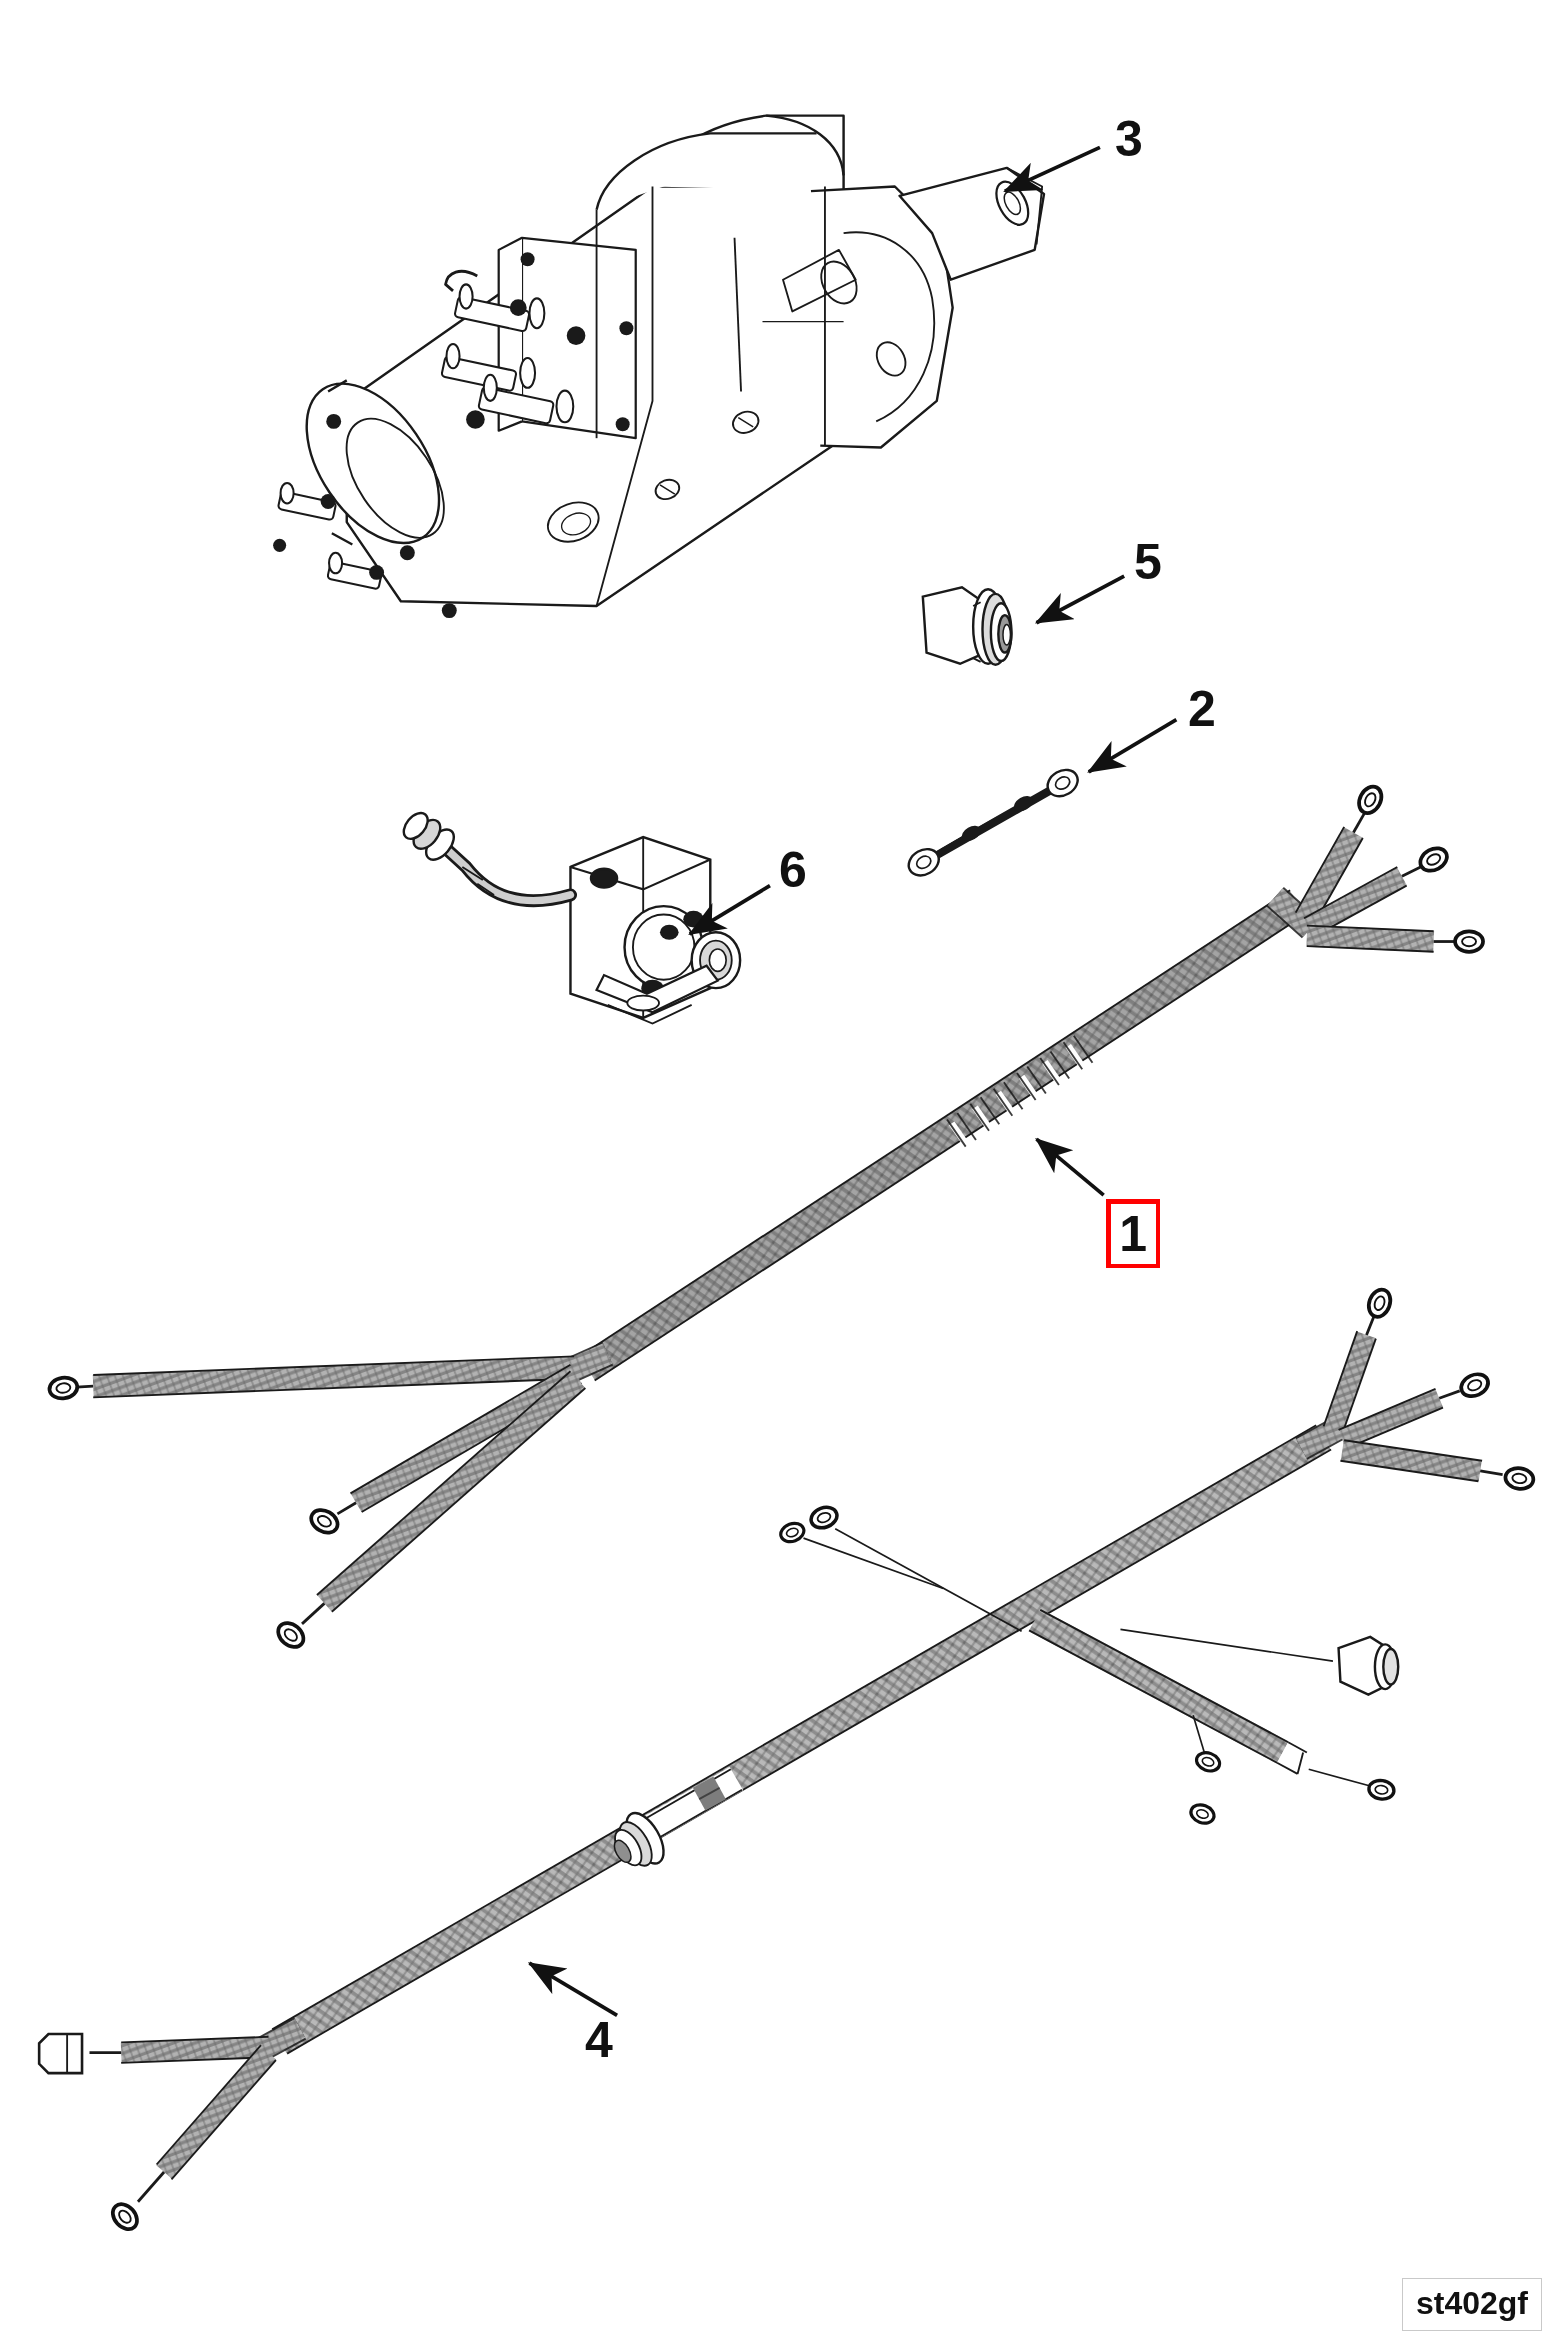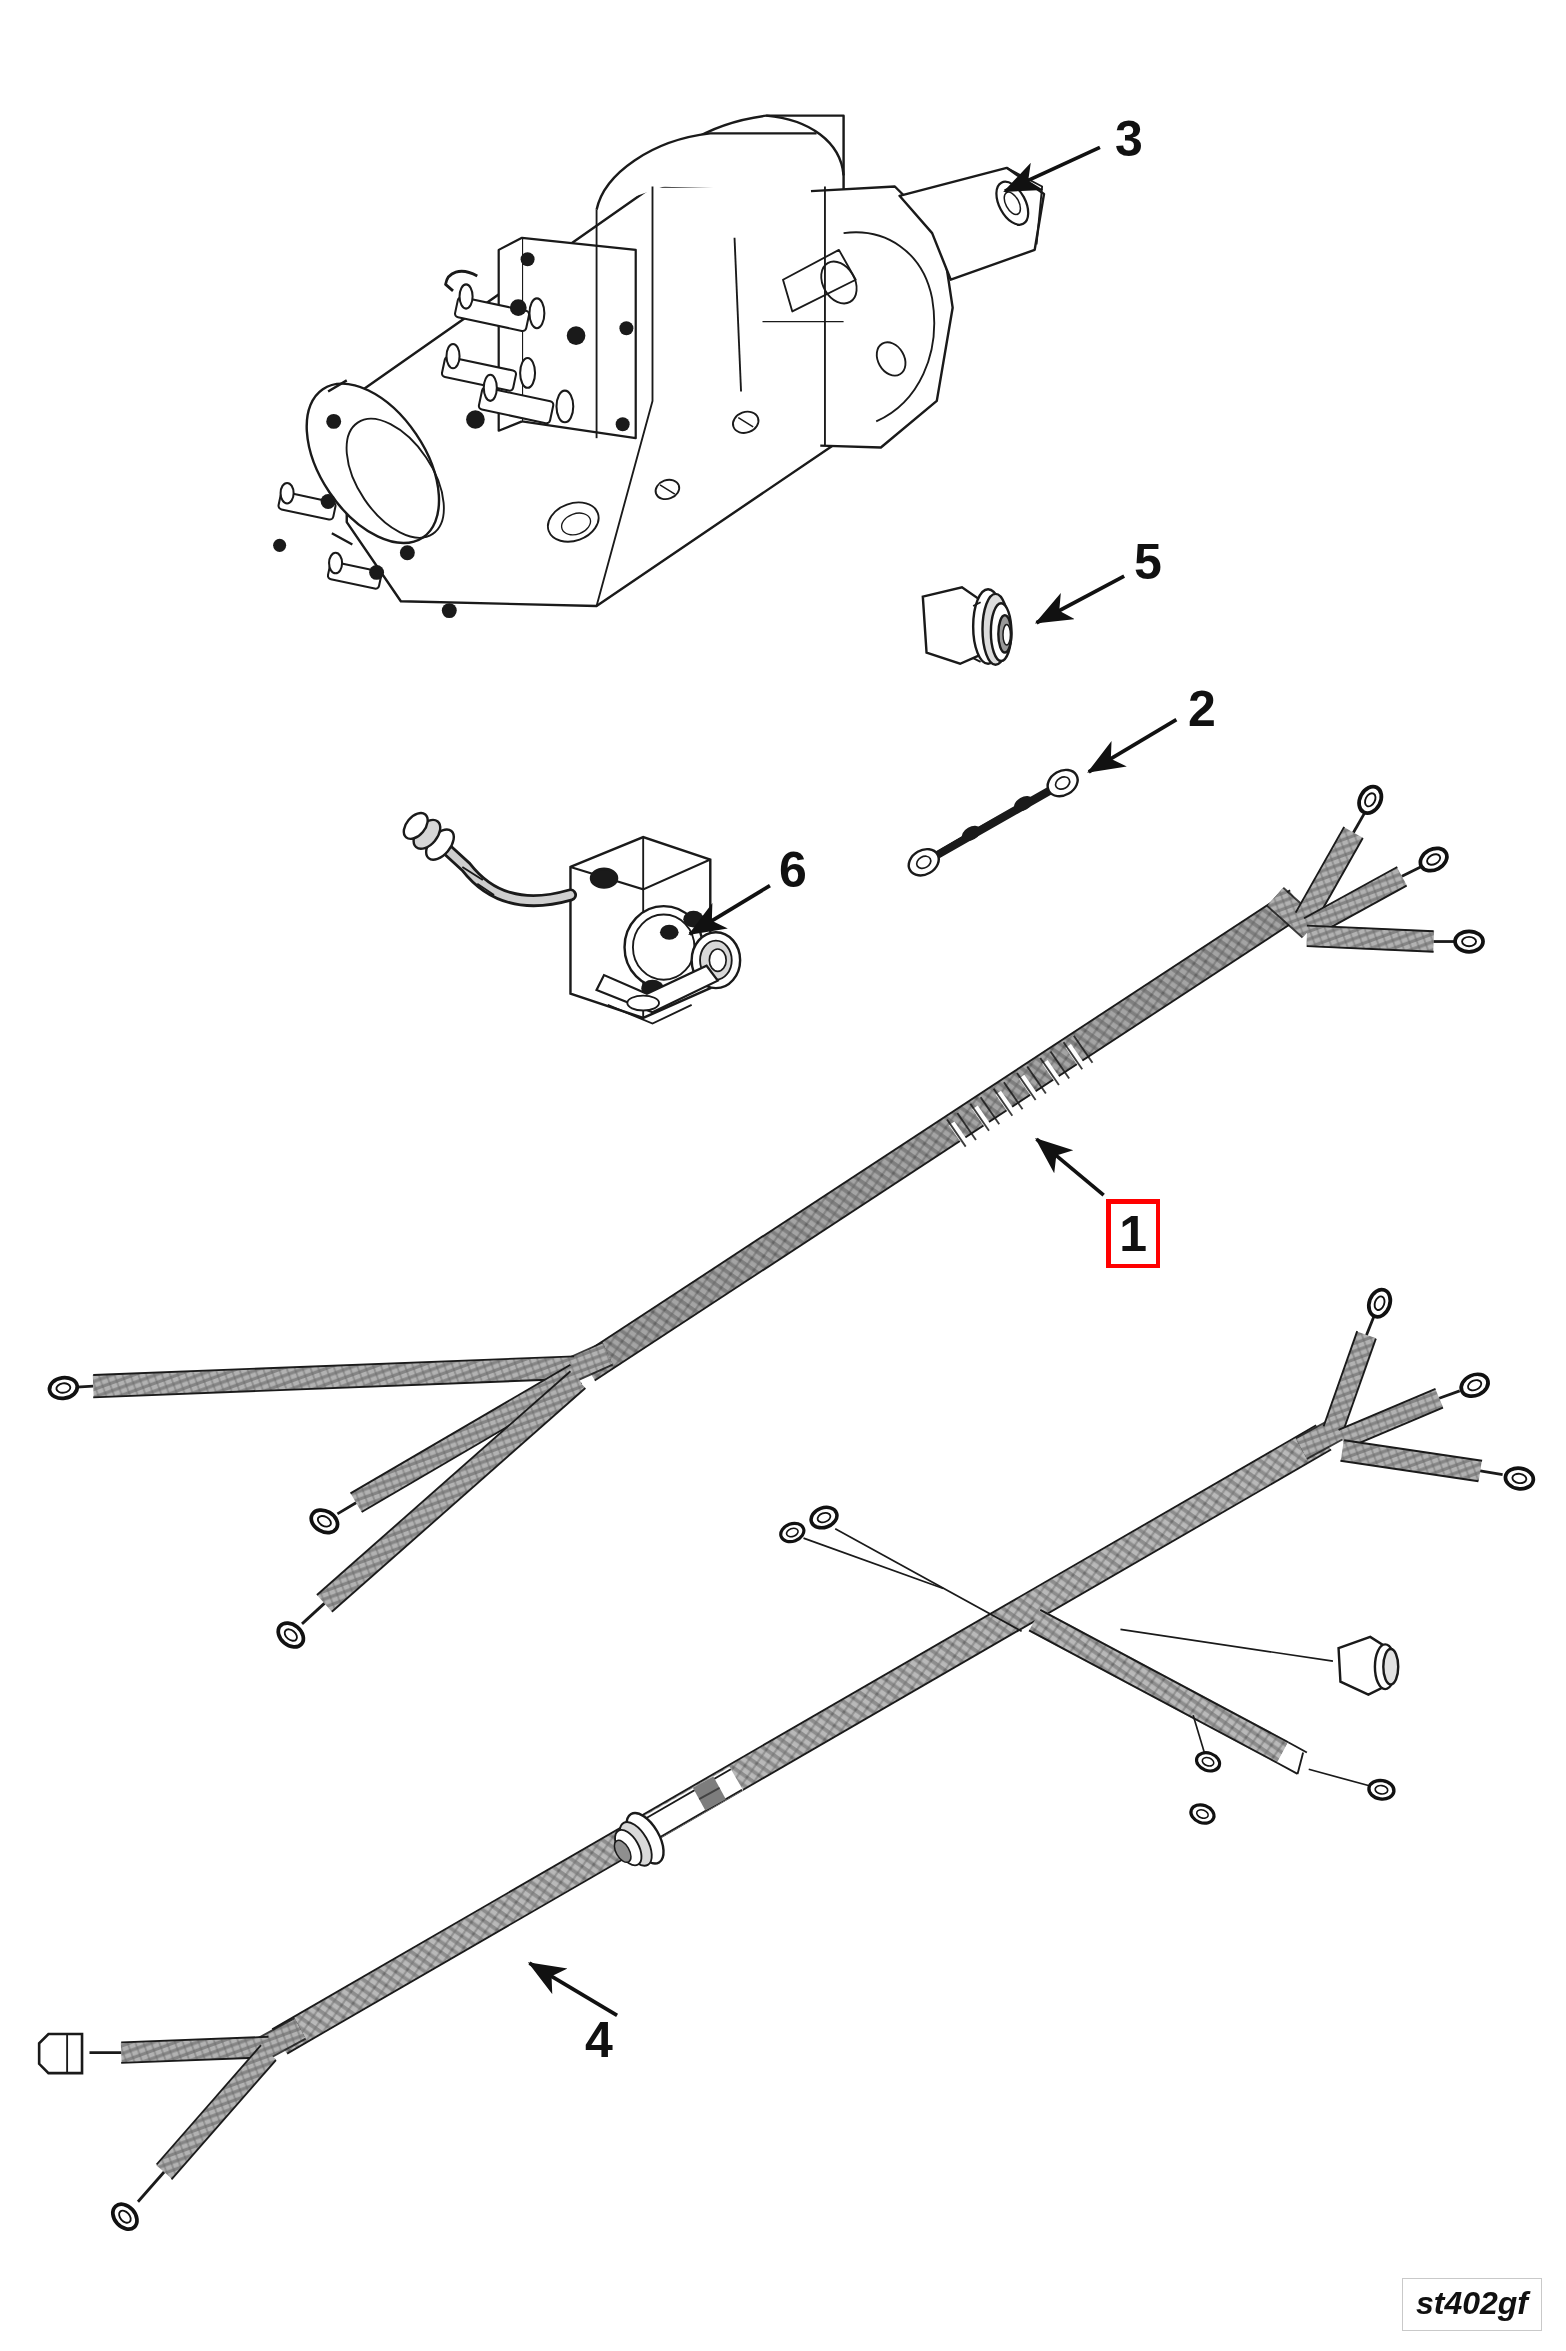--- a/index.html
+++ b/index.html
@@ -11,21 +11,21 @@
   .callout-num{position:absolute;font-weight:700;font-size:50px;color:#111;
                line-height:1;letter-spacing:-0.9px;}
 
   .callout-hl{position:absolute;background:#ff0000;padding:4.7px;}
   .callout-hl .inner{background:#ffffff;width:45px;height:60px;
       display:flex;align-items:center;justify-content:center;}
   .callout-hl .inner span{font-weight:700;font-size:50px;color:#111;line-height:1;}
 
   .fig-code{position:absolute;right:24px;bottom:20.5px;border:0.9px solid #c9c9c9;
       background:#ffffff;padding:5.6px 13px 7.5px 13px;}
-  .fig-code span{font-weight:700;font-size:32px;color:#111;letter-spacing:0px;font-style:italic;}
+  .fig-code span{font-weight:700;font-size:32px;color:#111;letter-spacing:0px;}
 </style>
 </head>
 <body>
 
 <div id="stage">
 
   <svg id="art" viewBox="0 0 1680 2522">
     <defs>
 
       <pattern id="braid" width="18" height="18" patternUnits="userSpaceOnUse" patternTransform="rotate(35)">

